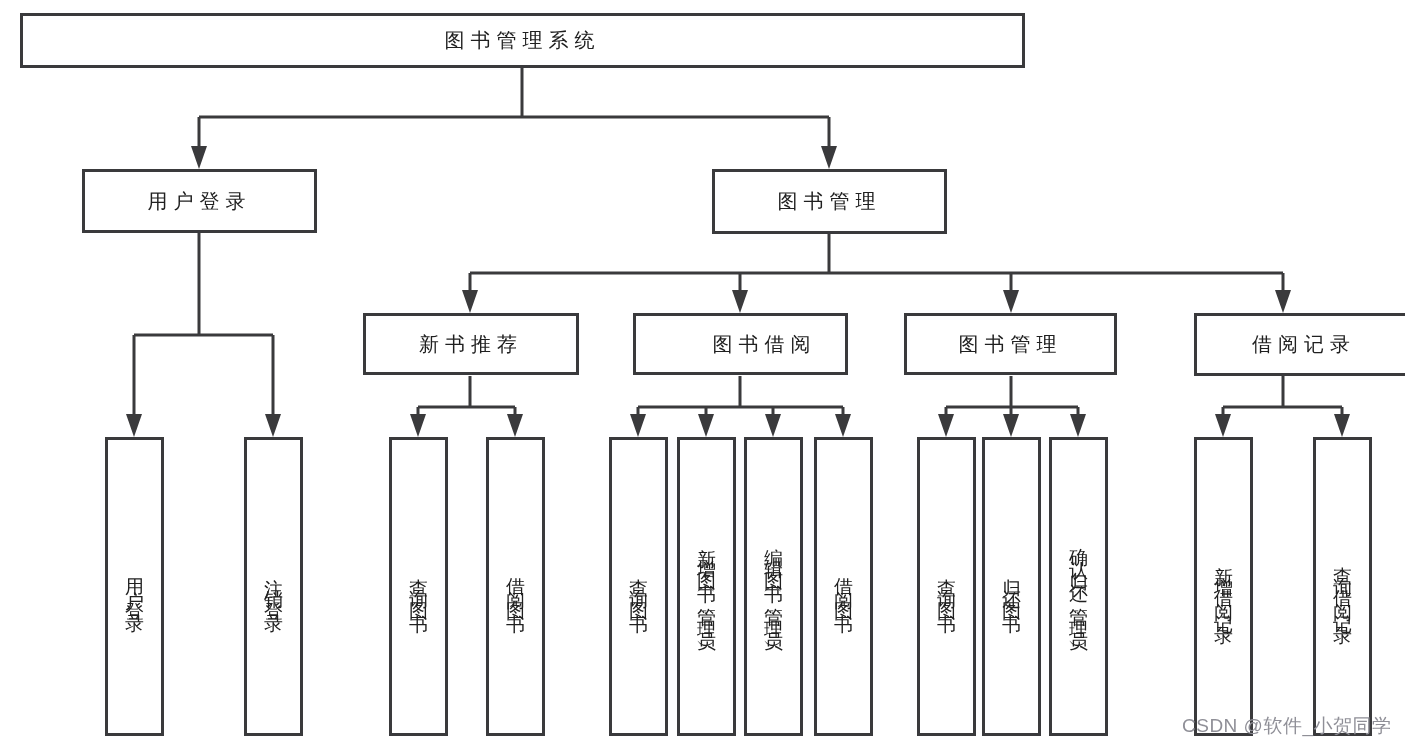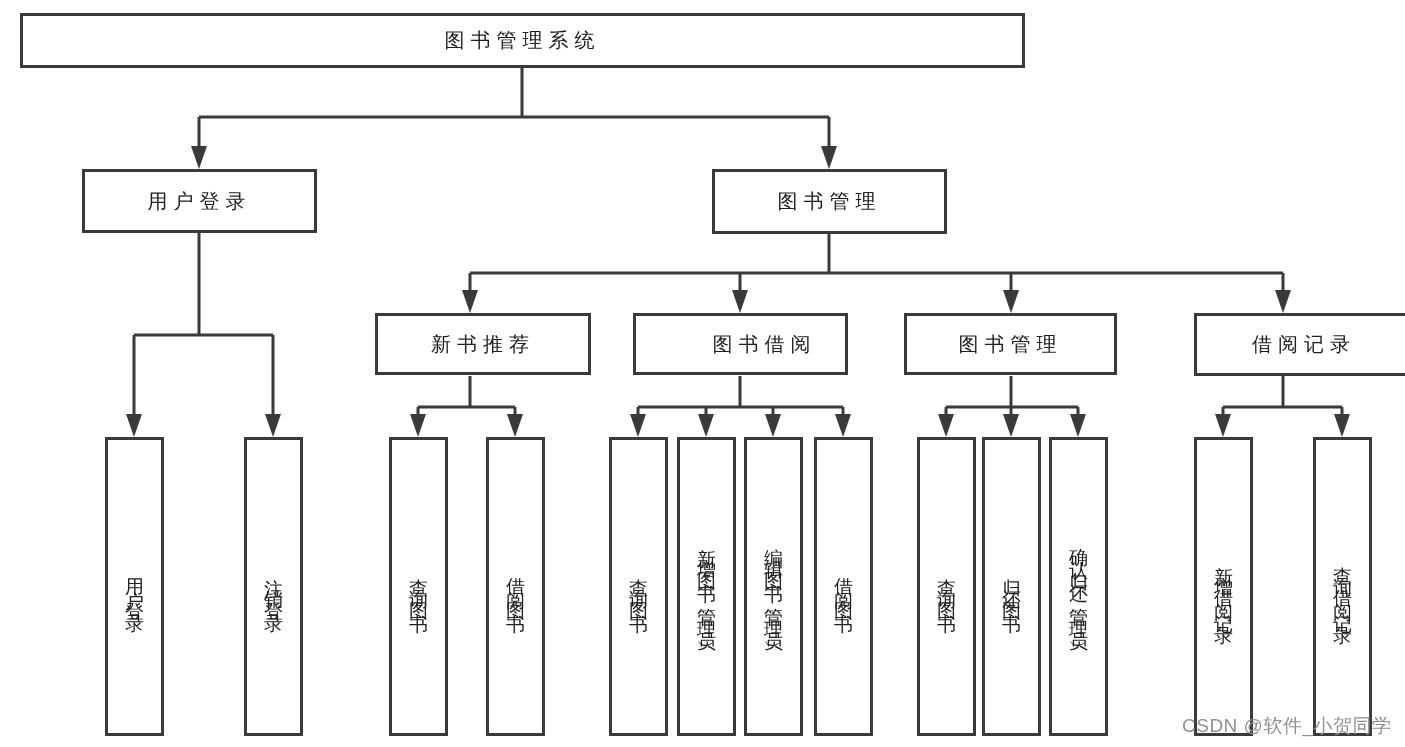--- a/index.html
+++ b/index.html
@@ -85,21 +85,21 @@
     <use href="#arrowhead" x="1078" y="437"></use>
     <use href="#arrowhead" x="1223" y="437"></use>
     <use href="#arrowhead" x="1342" y="437"></use>
   </svg>
 
   <div class="node h-node" style="left:20px; top:13px; width:1005px; height:55px;">图书管理系统</div>
 
   <div class="node h-node" style="left:82px; top:169px; width:235px; height:64px;">用户登录</div>
   <div class="node h-node" style="left:712px; top:169px; width:235px; height:65px;">图书管理</div>
 
-  <div class="node h-node" style="left:375px; top:313px; width:216px; height:62px;">新书推荐</div>
+  <div class="node h-node" style="left:363px; top:313px; width:216px; height:62px;">新书推荐</div>
   <div class="node h-node" style="left:633px; top:313px; width:215px; height:62px;padding-left:48px;">图书借阅</div>
   <div class="node h-node" style="left:904px; top:313px; width:213px; height:62px;">图书管理</div>
   <div class="node h-node" style="left:1173px; top:313px; width:220px; height:63px;margin-left:21px;">借阅记录</div>
 
   <div class="node v-node" style="left:105px; top:437px; width:59px; height:299px;">用户登录</div>
   <div class="node v-node" style="left:244px; top:437px; width:59px; height:299px;">注销登录</div>
 
   <div class="node v-node" style="left:389px; top:437px; width:59px; height:299px;">查询图书</div>
   <div class="node v-node" style="left:486px; top:437px; width:59px; height:299px;">借阅图书</div>
 

